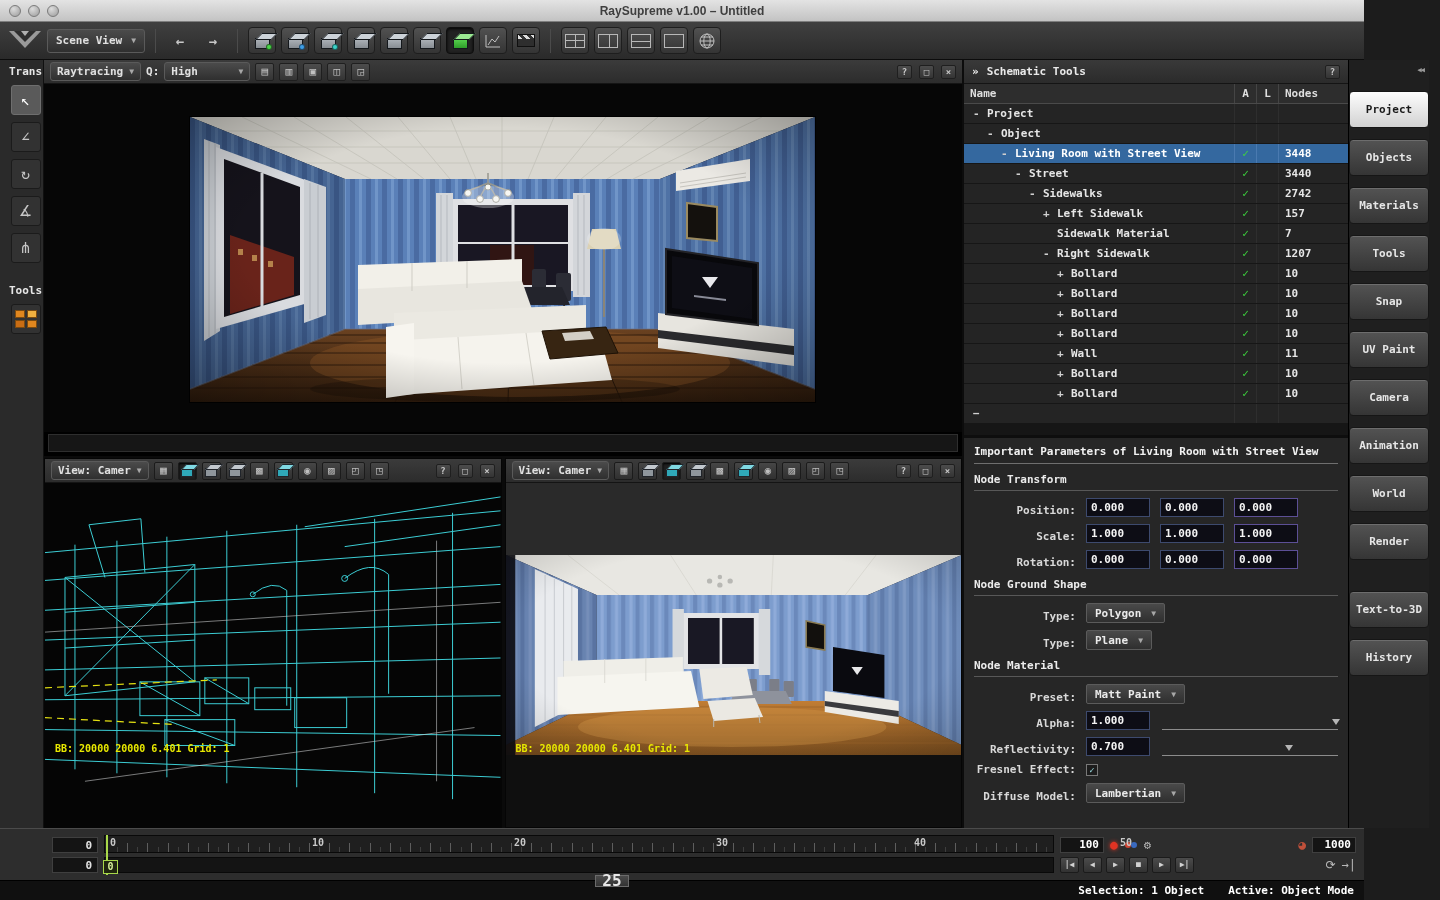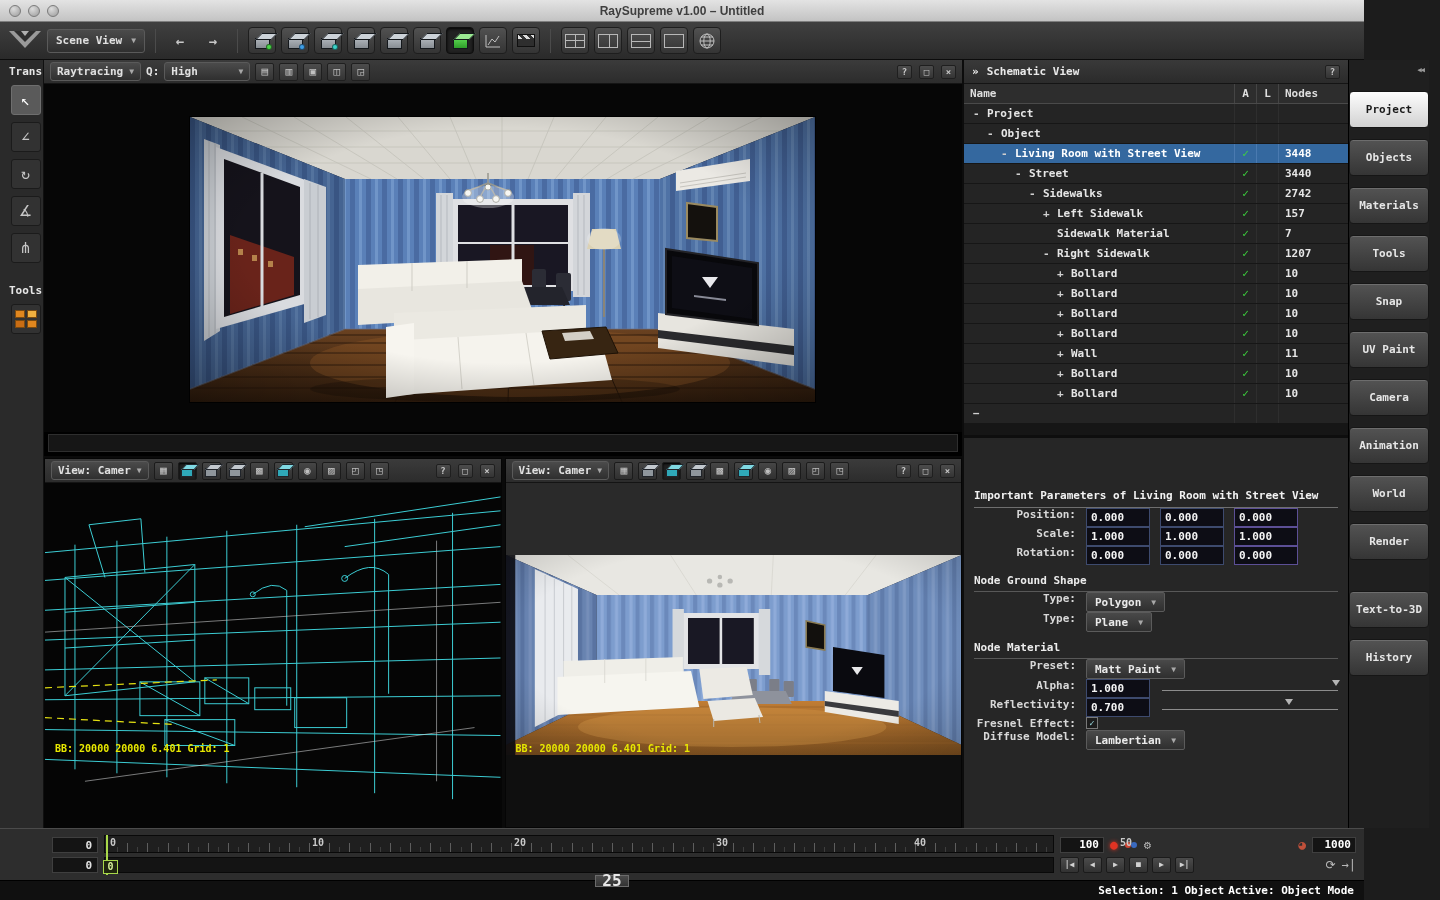--- a/index.html
+++ b/index.html
@@ -86,24 +86,24 @@
   .tree-row .cell { display:flex; align-items:center; }
   .cell.name { flex:1; padding-left:6px; gap:3px; overflow:hidden; white-space:nowrap; }
   .indent { flex:none; }
   .expander { width:11px; flex:none; color:#cfcfcf; }
   .cell.a { width:22px; justify-content:center; color:#3ed43e; border-left:1px solid #2e2e2e; }
   .cell.l { width:22px; border-left:1px solid #2e2e2e; }
   .cell.nodes { width:70px; border-left:1px solid #2e2e2e; padding-left:6px; }
   .tree-row.selected .cell { border-left-color:#4a7ab0; }
 
   .params { flex:1; padding:5px 10px; overflow:hidden; background:#262626; }
-  .params-title { color:#f2f2f2; font-weight:bold; padding:2px 0 5px; border-bottom:1px solid #6f6f6f;margin-top:44px; }
+  .params-title { color:#f2f2f2; font-weight:bold; padding:2px 0 5px; border-bottom:1px solid #6f6f6f; }
   .psection { color:#ececec; font-weight:bold; margin-top:9px; padding-bottom:4px; border-bottom:1px solid #585858; }
   .general { text-align:center; color:#ececec; font-weight:bold; margin-top:8px; padding-bottom:3px; border-bottom:1px solid #585858; }
-  .prow { display:flex; align-items:flex-start; }
+  .prow { display:flex; align-items:flex-end; margin-top:7px; }
   .plabel { width:112px; flex:none; text-align:right; padding-right:10px; color:#d8d8d8; font-weight:bold; }
   .pfield { width:64px; flex:none; background:#0d0d15; border:1px solid #3d4a6e; color:#f4f4f4; font:inherit; font-weight:bold; padding:2px 4px; margin-right:10px; }
   .prow input.pfield:nth-of-type(3) { border-color:#5c4f96; margin-right:0; }
   .pselect { height:20px; background:linear-gradient(#494949,#2f2f2f); border:1px solid #5b5b5b; border-radius:2px; display:flex; align-items:center; gap:10px; padding:0 8px; color:#eaeaea; font-weight:bold; }
   .sline { flex:1; position:relative; height:12px; margin-left:2px; border-bottom:1px solid #8c8c8c; }
   .sthumb { position:absolute; top:1px; width:0; height:0; border:4px solid transparent; border-top:6px solid #b5b5b5; }
   .checkbox { width:12px; height:12px; border:1px solid #787878; background:#1c1c1c; color:#9adbe0; font-size:9px; display:flex; align-items:center; justify-content:center; }
 
   
   .right-rail { flex:1; background:#1f1f1f; border-left:1px solid #000; display:flex; flex-direction:column; align-items:center; gap:11px; }
@@ -127,21 +127,21 @@
   .scrub-marker { position:absolute; top:17px; height:12px; min-width:34px; background:linear-gradient(#4b4b4b,#333); border:1px solid #6b6b6b; color:#e8e8e8; font-size:16px; font-weight:bold; display:flex; align-items:center; justify-content:center; transform:translateX(-50%); z-index:2; }
   .tl-right { width:296px; flex:none; display:flex; flex-direction:column; gap:4px; }
   .tl-row { display:flex; align-items:center; gap:6px; width:100%; }
   .numfield { width:44px; height:16px; background:#141414; border:1px solid #3f3f3f; color:#fff; font:inherit; font-weight:bold; text-align:right; padding-right:4px; }
   .rec { color:#e23323; font-size:13px; text-shadow:0 0 4px #e23323; line-height:1; }
   .tl-icon { color:#b8b8b8; font-size:12px; line-height:1; }
   .pie { color:#c0503a; font-size:13px; line-height:1; }
   .tp-btn { width:19px; height:16px; background:linear-gradient(#4b4b4b,#323232); border:1px solid #1b1b1b; border-radius:2px; color:#d2d2d2; font-size:8px; display:flex; align-items:center; justify-content:center; font-weight:bold; }
 
   
-  .statusbar { height:20px; flex:none; background:#101010; border-top:1px solid #000; display:flex; align-items:center; justify-content:flex-end; gap:4px; padding:0 10px; color:#fff; font-weight:bold; }
+  .statusbar { height:20px; flex:none; background:#101010; border-top:1px solid #000; display:flex; align-items:center; justify-content:flex-end; gap:24px; padding:0 10px; color:#fff; font-weight:bold; }
 </style>
 </head>
 <body>
 
 <div class="window">
 
   <div class="titlebar">
     <div class="lights">
       <span class="light"></span>
       <span class="light"></span>
@@ -619,21 +619,21 @@
             <span class="bb">BB: 20000 20000 6.401  Grid: 1</span>
           </div>
         </div>
       </div>
     </div>
 
     <div class="right-col">
       <div class="schematic">
         <div class="schem-title">
           <span>»</span>
-          <span>Schematic View</span>
+          <span>Schematic Tools</span>
           <span class="spacer"></span>
           <span class="win-icon">?</span>
         </div>
         <div class="schem-cols">
           <div class="c c-name">Name</div>
           <div class="c c-a">A</div>
           <div class="c c-l">L</div>
           <div class="c c-nodes">Nodes</div>
         </div>
         <div class="tree">
@@ -812,20 +812,21 @@
               <div class="cell a"></div>
               <div class="cell l"></div>
               <div class="cell nodes"></div>
             </div>
 
         </div>
       </div>
 
       <div class="params">
         <div class="params-title">Important Parameters of Living Room with Street View</div>
+        <div class="psection">Node Transform</div>
         <div>
 
             <div class="prow">
               <span class="plabel">Position:</span>
               <input class="pfield" value="0.000" style="">
               <input class="pfield" value="0.000" style="">
               <input class="pfield" value="0.000" style="">
             </div>
 
             <div class="prow">

